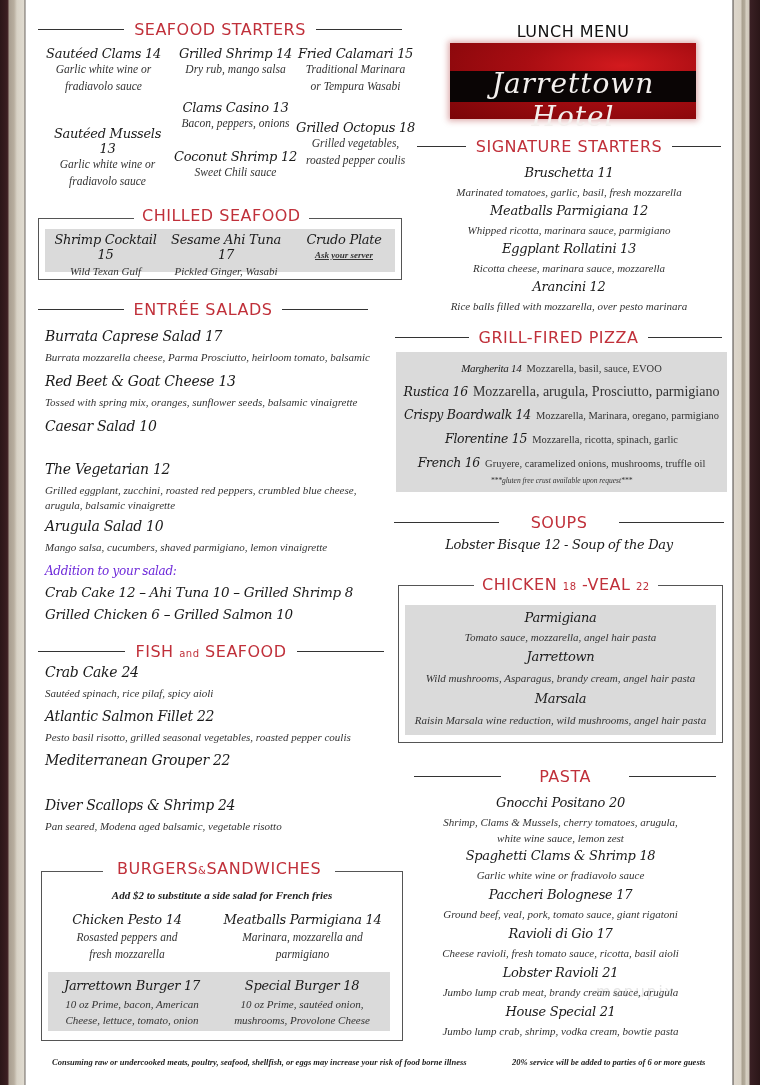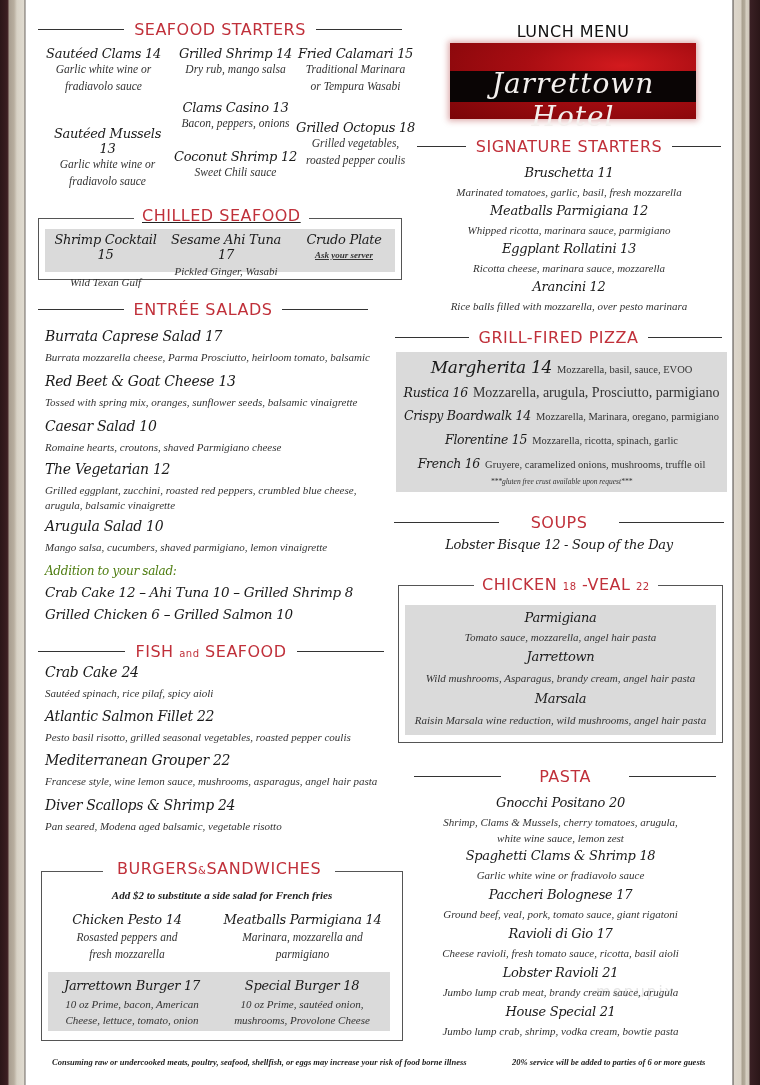--- a/index.html
+++ b/index.html
@@ -89,27 +89,27 @@
   <div class="desc">roasted pepper coulis</div>
 </div>
 <div class="ss-item" style="left:173px; top:149px;">
   <div class="script">Coconut Shrimp 12</div>
   <div class="desc">Sweet Chili sauce</div>
 </div>
 
 <div class="box" style="left:38px; top:218px; width:364px; height:62px;">
   <div class="gray" style="position:absolute; left:6px; top:10px; right:6px; bottom:7px;"></div>
 </div>
-<div class="section-title" style="left:38px; top:206px; width:364px;text-decoration:underline;">
+<div class="section-title" style="left:38px; top:206px; width:364px;">
   <div class="rule" style="flex:0 0 86px; background:transparent;"></div>
   <span class="label" style="background:#fff; padding:0 8px;">CHILLED SEAFOOD</span>
 </div>
 <div class="abs center" style="left:48px; top:232px; width:115px;">
   <div class="script">Shrimp Cocktail 15</div>
-  <div class="desc" style="margin-top:14px;">Wild Texan Gulf</div>
+  <div class="desc" style="margin-top:3px;">Wild Texan Gulf</div>
 </div>
 <div class="abs center" style="left:166px; top:232px; width:120px;">
   <div class="script">Sesame Ahi Tuna 17</div>
   <div class="desc" style="margin-top:3px;">Pickled Ginger, Wasabi</div>
 </div>
 <div class="abs center" style="left:290px; top:232px; width:108px;">
   <div class="script">Crudo Plate</div>
   <div class="desc" style="margin-top:3px; font-weight:bold; font-size:9px;text-decoration:underline;">Ask your server</div>
 </div>
 
@@ -121,50 +121,48 @@
 <div class="salad" style="top:328px;">
   <div class="script">Burrata Caprese Salad 17</div>
   <div class="desc">Burrata mozzarella cheese, Parma Prosciutto, heirloom tomato, balsamic</div>
 </div>
 <div class="salad" style="top:373px;">
   <div class="script">Red Beet &amp; Goat Cheese 13</div>
   <div class="desc">Tossed with spring mix, oranges, sunflower seeds, balsamic vinaigrette</div>
 </div>
 <div class="salad" style="top:418px;">
   <div class="script">Caesar Salad 10</div>
-  <div class="desc">Romaine hearts, croutons, shaved Parmigiano cheese</div>
 </div>
 <div class="salad" style="top:461px; width:320px;">
   <div class="script">The Vegetarian 12</div>
   <div class="desc">Grilled eggplant, zucchini, roasted red peppers, crumbled blue cheese, arugula, balsamic vinaigrette</div>
 </div>
 <div class="salad" style="top:518px;">
   <div class="script">Arugula Salad 10</div>
   <div class="desc">Mango salsa, cucumbers, shaved parmigiano, lemon vinaigrette</div>
 </div>
-<div class="abs script" style="left:45px; top:564px; color:#4d7c0f; font-size:12px;">Addition to your salad:</div>
+<div class="abs script" style="left:45px; top:564px; color:#6d28d9; font-size:12px;">Addition to your salad:</div>
 <div class="abs script" style="left:45px; top:584px; font-size:13.5px;">Crab Cake 12 – Ahi Tuna 10 – Grilled Shrimp 8</div>
 <div class="abs script" style="left:45px; top:606px; font-size:13.5px;">Grilled Chicken 6 – Grilled Salmon 10</div>
 
 <div class="section-title" style="left:38px; top:642px; width:346px;">
   <div class="rule"></div>
   <span class="label"><span>FISH</span> <small>and</small> <span>SEAFOOD</span></span>
   <div class="rule"></div>
 </div>
 <div class="salad" style="top:664px;">
   <div class="script">Crab Cake 24</div>
   <div class="desc">Sautéed spinach, rice pilaf, spicy aioli</div>
 </div>
 <div class="salad" style="top:708px;">
   <div class="script">Atlantic Salmon Fillet 22</div>
   <div class="desc">Pesto basil risotto, grilled seasonal vegetables, roasted pepper coulis</div>
 </div>
 <div class="salad" style="top:752px;">
   <div class="script">Mediterranean Grouper 22</div>
-  <div class="desc">Francese style, wine lemon sauce, mushrooms, asparagus, angel hair pasta</div>
 </div>
 <div class="salad" style="top:797px;">
   <div class="script">Diver Scallops &amp; Shrimp 24</div>
   <div class="desc">Pan seared, Modena aged balsamic, vegetable risotto</div>
 </div>
 
 <div class="box" style="left:41px; top:871px; width:362px; height:170px;">
   <div class="gray" style="position:absolute; left:6px; top:100px; right:12px; bottom:9px;"></div>
 </div>
 <div class="section-title" style="left:41px; top:859px; width:362px;">
@@ -215,21 +213,21 @@
   <div class="desc" style="line-height:20px;">Rice balls filled with mozzarella, over pesto marinara</div>
 </div>
 
 <div class="section-title" style="left:395px; top:328px; width:327px;">
   <div class="rule"></div>
   <span class="label">GRILL-FIRED PIZZA</span>
   <div class="rule"></div>
 </div>
 <div class="abs gray" style="left:396px; top:352px; width:331px; height:140px;"></div>
 <div class="abs center" style="left:396px; top:356px; width:331px;">
-  <div style="line-height:22px;"><span class="script" style="font-size:17px;">Margherita 14</span> <span class="desc" style="font-style:normal; font-size:10.5px;">Mozzarella, basil, sauce, EVOO</span></div>
+  <div style="line-height:22px;"><span class="script" style="font-size:11px;font-family:Liberation Serif, serif;">Margherita 14</span> <span class="desc" style="font-style:normal; font-size:10.5px;">Mozzarella, basil, sauce, EVOO</span></div>
   <div style="line-height:22px;"><span class="script" style="font-size:12.5px;">Rustica 16</span> <span class="desc" style="font-style:normal; font-size:14px;">Mozzarella, arugula, Prosciutto, parmigiano</span></div>
   <div style="line-height:22px;"><span class="script" style="font-size:12.5px;">Crispy Boardwalk 14</span> <span class="desc" style="font-style:normal; font-size:10.5px;">Mozzarella, Marinara, oregano, parmigiano</span></div>
   <div style="line-height:22px;"><span class="script" style="font-size:12.5px;">Florentine 15</span> <span class="desc" style="font-style:normal; font-size:10.5px;">Mozzarella, ricotta, spinach, garlic</span></div>
   <div style="line-height:22px;"><span class="script" style="font-size:12.5px;">French 16</span> <span class="desc" style="font-style:normal; font-size:10.5px;">Gruyere, caramelized onions, mushrooms, truffle oil</span></div>
   <div class="desc" style="font-size:7.5px; line-height:12px;">***gluten free crust available upon request***</div>
 </div>
 
 <div class="section-title" style="left:394px; top:513px; width:330px;">
   <div class="rule"></div>
   <span class="label" style="padding:0 22px;">SOUPS</span>

